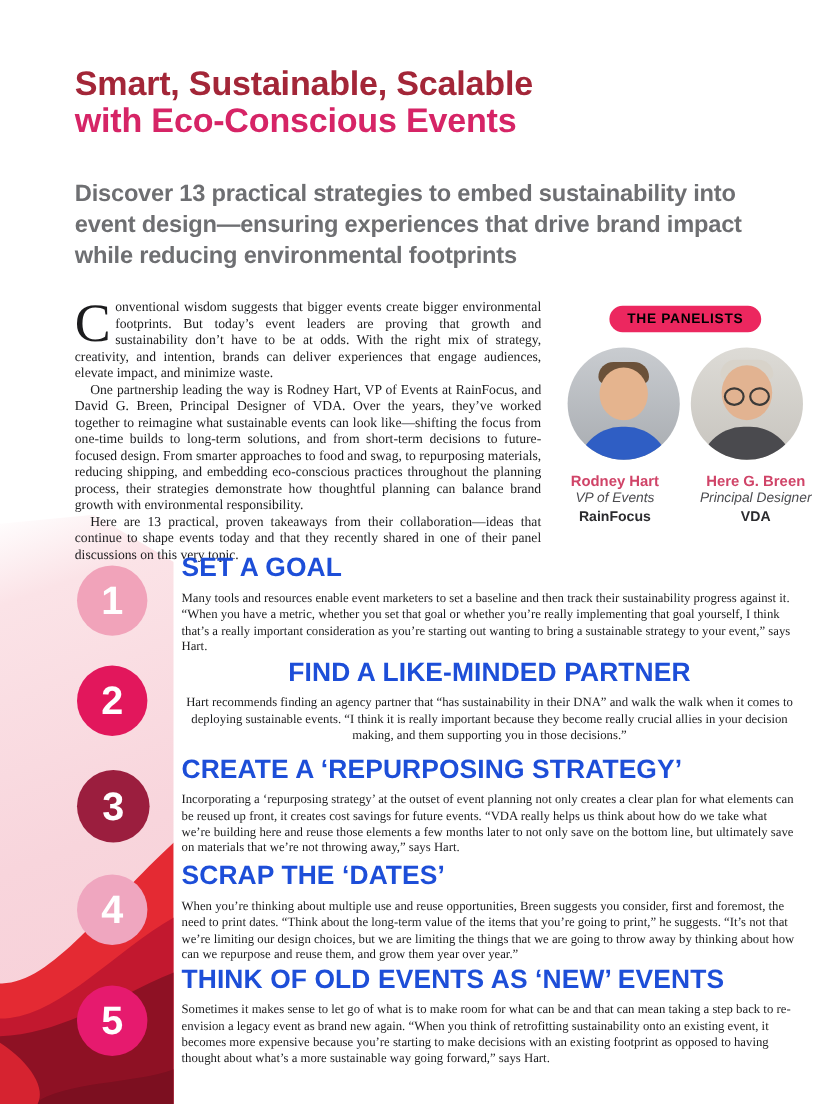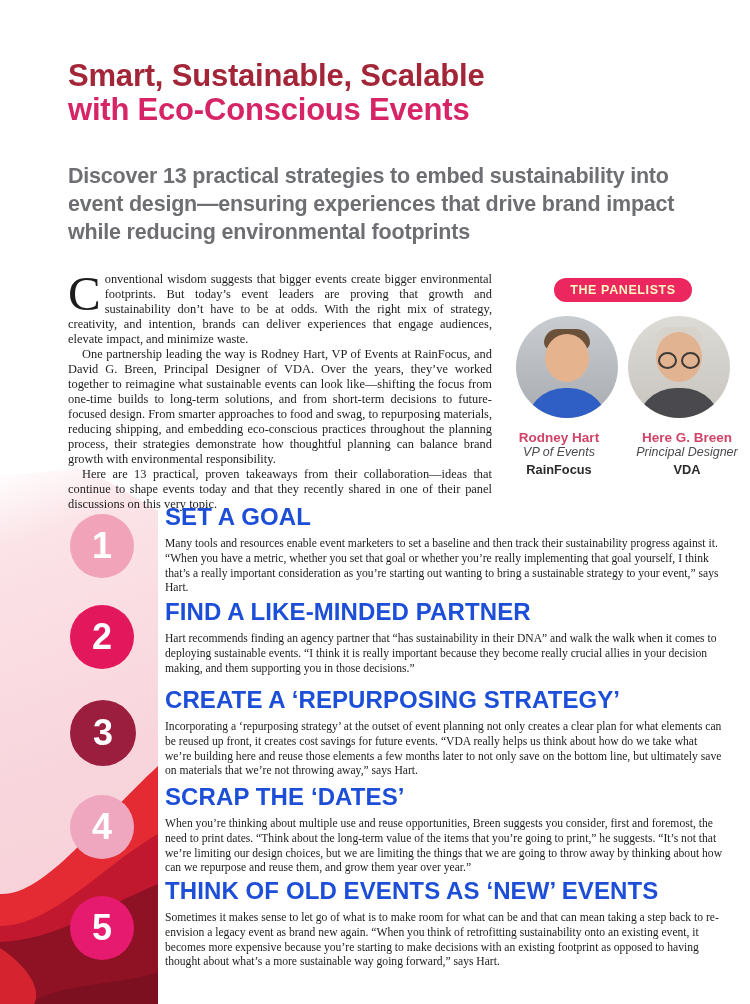--- a/index.html
+++ b/index.html
@@ -31,21 +31,21 @@
   
   .intro{position:absolute;left:68px;top:272px;width:424px;
          font-family:"Liberation Serif",serif;font-size:12.4px;line-height:15px;color:#1c1c1e;
          text-align:justify;}
   .intro p{margin:0;}
   .intro p.ind{text-indent:14px;}
   .dropcap{float:left;font-size:49px;line-height:40px;font-weight:400;
            padding-right:4px;padding-top:2px;color:#1c1c1e;}
 
   .panelists{position:absolute;left:500px;top:272px;width:246px;text-align:center;}
-  .badge{display:inline-block;background:#EC275F;color:#fef9c3;font-weight:800;
+  .badge{display:inline-block;background:#EC275F;color:#000000;font-weight:800;
          font-size:12.5px;letter-spacing:0.6px;padding:5px 16px;border-radius:14px;margin-top:6px;}
   .photos{display:flex;justify-content:center;gap:10px;margin-top:14px;}
   .photo{width:102px;height:102px;border-radius:50%;overflow:hidden;position:relative;}
   .photo.rodney{background:linear-gradient(180deg,#c9ccd0 0%,#a8acb1 100%);}
   .photo.david{background:linear-gradient(180deg,#dddbd6 0%,#c7c4be 100%);}
   .head{position:absolute;left:50%;transform:translateX(-50%);border-radius:50%;}
   .photo.rodney .head{top:18px;width:44px;height:48px;background:#e5b48e;}
   .photo.rodney .hair{position:absolute;top:13px;left:50%;transform:translateX(-50%);
         width:46px;height:20px;border-radius:22px 22px 10px 10px;background:#6b5139;}
   .photo.rodney .shirt{position:absolute;bottom:-14px;left:50%;transform:translateX(-50%);
@@ -143,21 +143,21 @@
   <div class="numcircle" style="top:605px;background:#E2175C;">2</div>
   <div class="numcircle" style="top:700px;background:#9B1E3E;width:66px;height:66px;">3</div>
   <div class="numcircle" style="top:795px;background:#EFA6BF;">4</div>
   <div class="numcircle" style="top:896px;background:#E61A6E;">5</div>
 
   <div class="section" style="top:503px;">
     <h2>SET A GOAL</h2>
     <p>Many tools and resources enable event marketers to set a baseline and then track their sustainability progress against it. “When you have a metric, whether you set that goal or whether you’re really implementing that goal yourself, I think that’s a really important consideration as you’re starting out wanting to bring a sustainable strategy to your event,” says Hart.</p>
   </div>
 
-  <div class="section" style="top:598px;">
+  <div class="section" style="top:598px;text-align:center;">
     <h2>FIND A LIKE-MINDED PARTNER</h2>
     <p>Hart recommends finding an agency partner that “has sustainability in their DNA” and walk the walk when it comes to deploying sustainable events. “I think it is really important because they become really crucial allies in your decision making, and them supporting you in those decisions.”</p>
   </div>
 
   <div class="section" style="top:686px;">
     <h2>CREATE A ‘REPURPOSING STRATEGY’</h2>
     <p>Incorporating a ‘repurposing strategy’ at the outset of event planning not only creates a clear plan for what elements can be reused up front, it creates cost savings for future events. “VDA really helps us think about how do we take what we’re building here and reuse those elements a few months later to not only save on the bottom line, but ultimately save on materials that we’re not throwing away,” says Hart.</p>
   </div>
 
   <div class="section" style="top:783px;">

